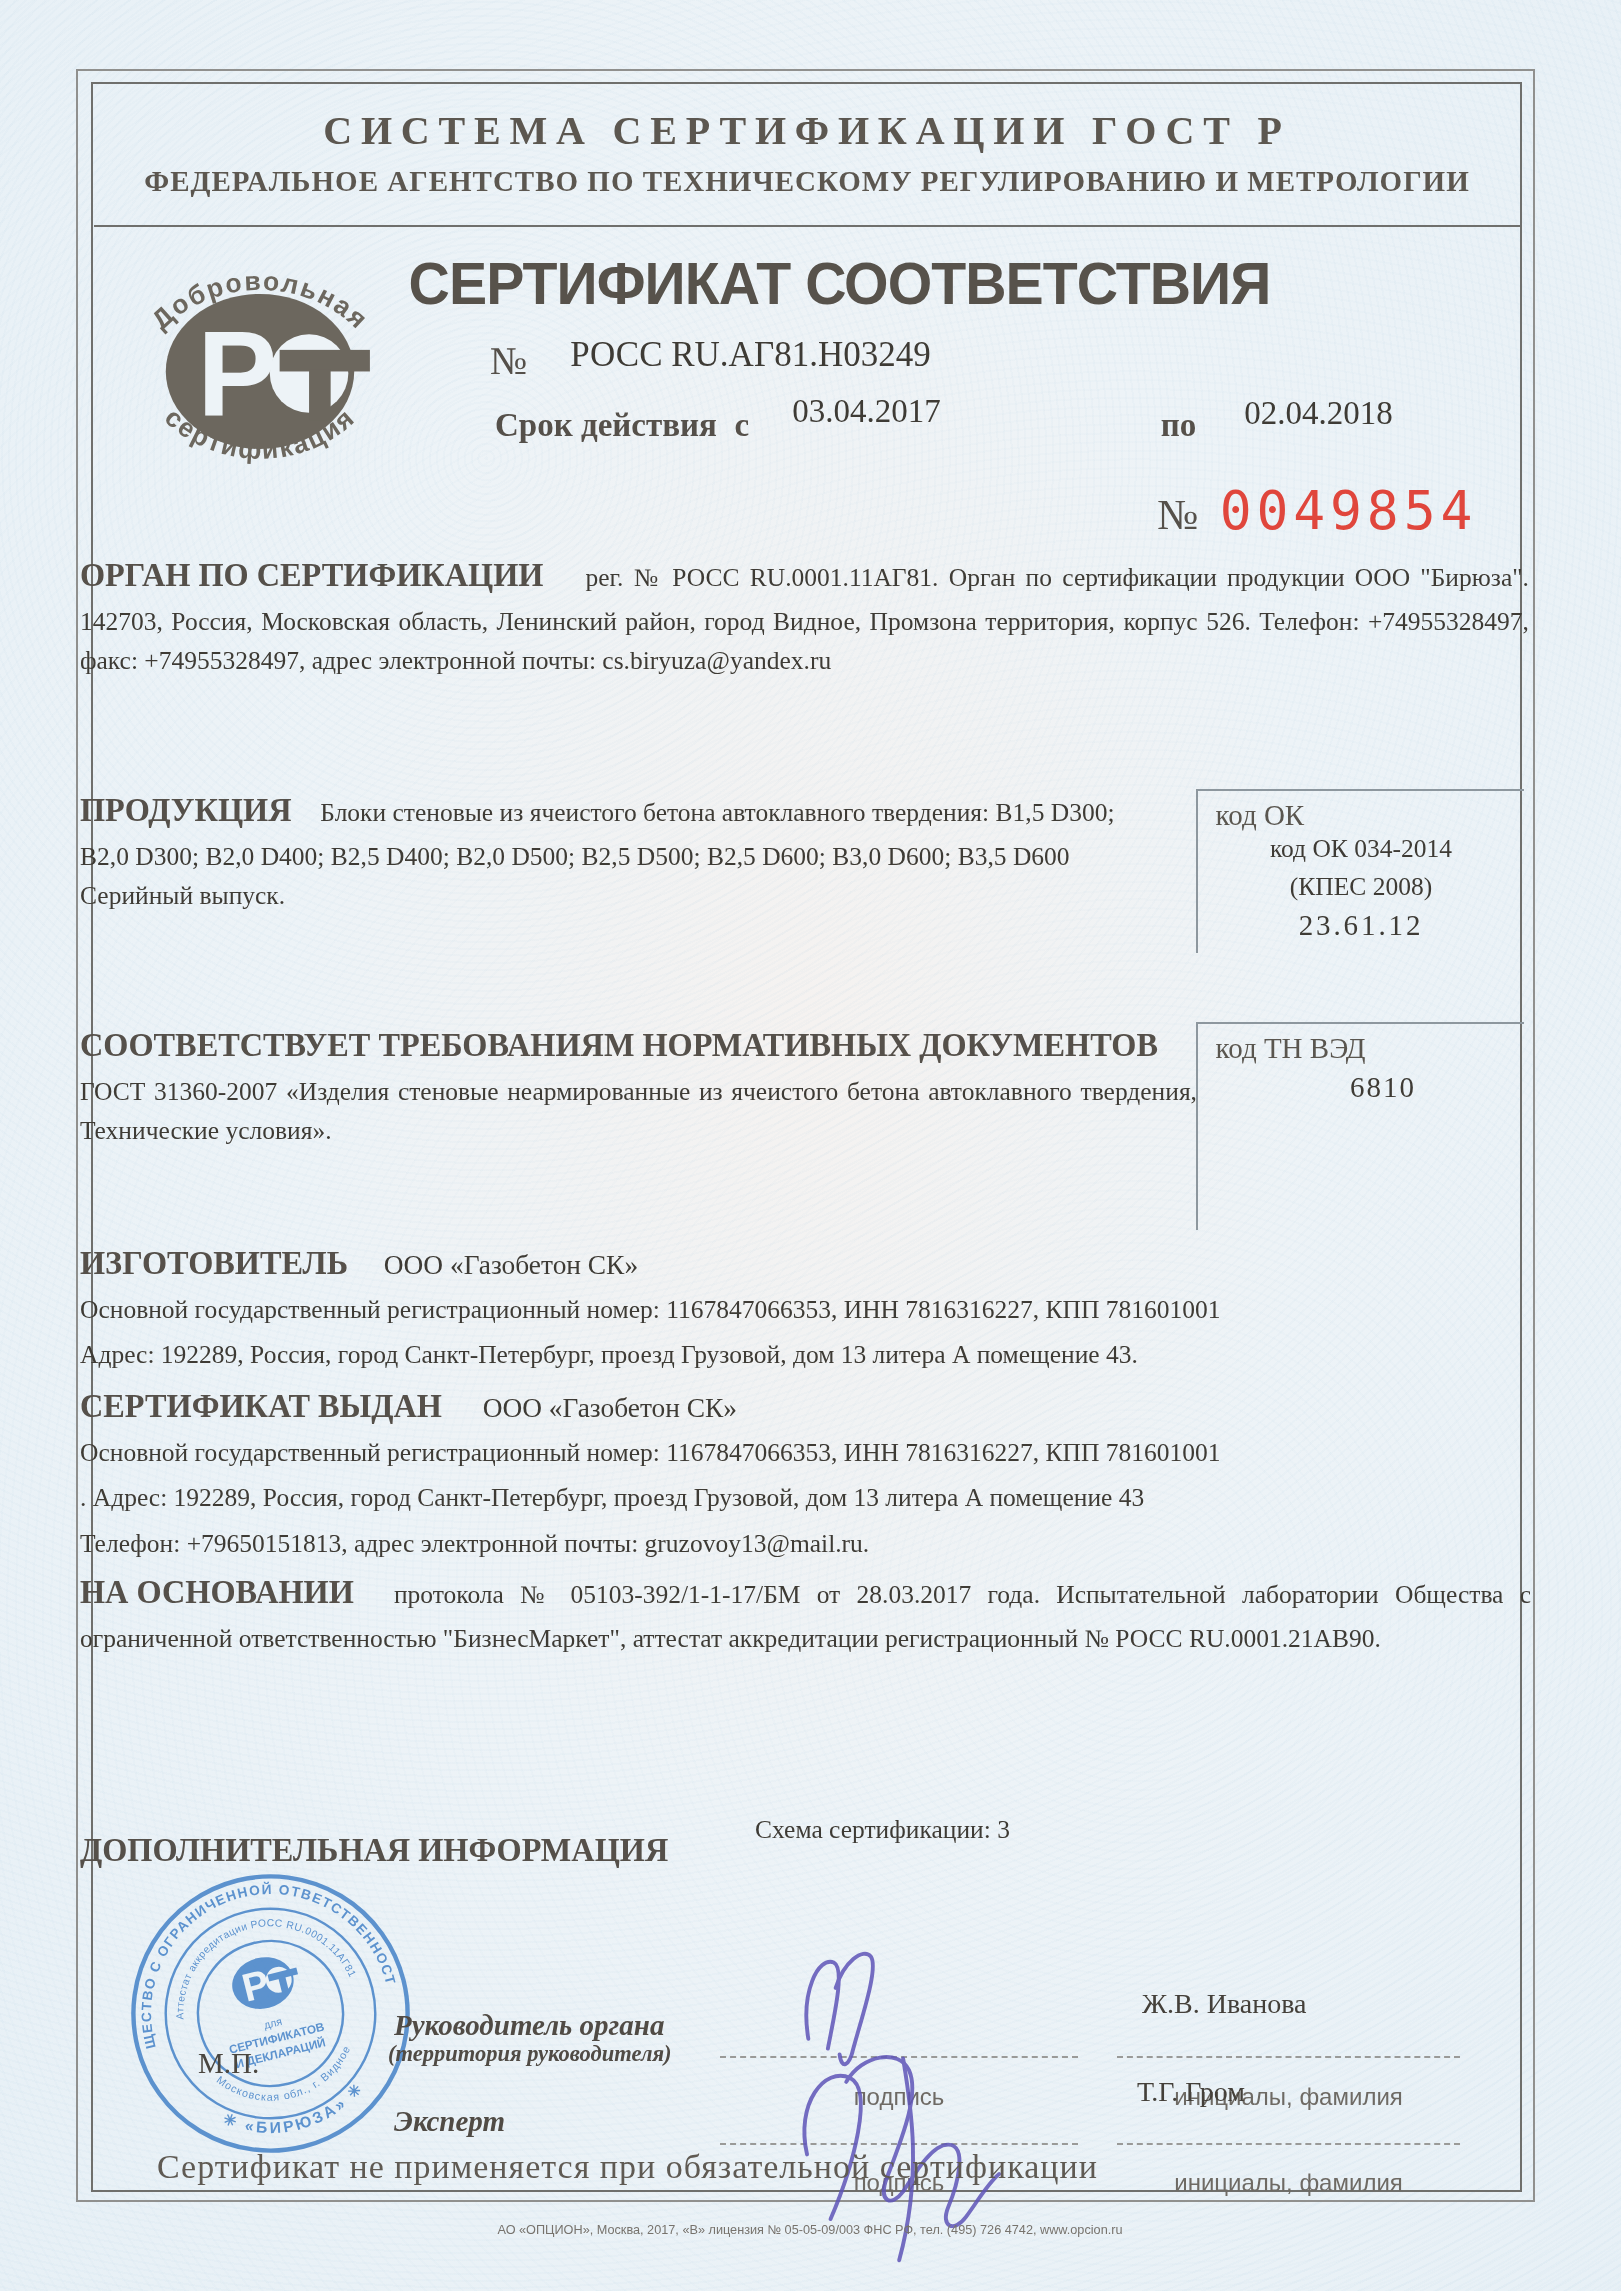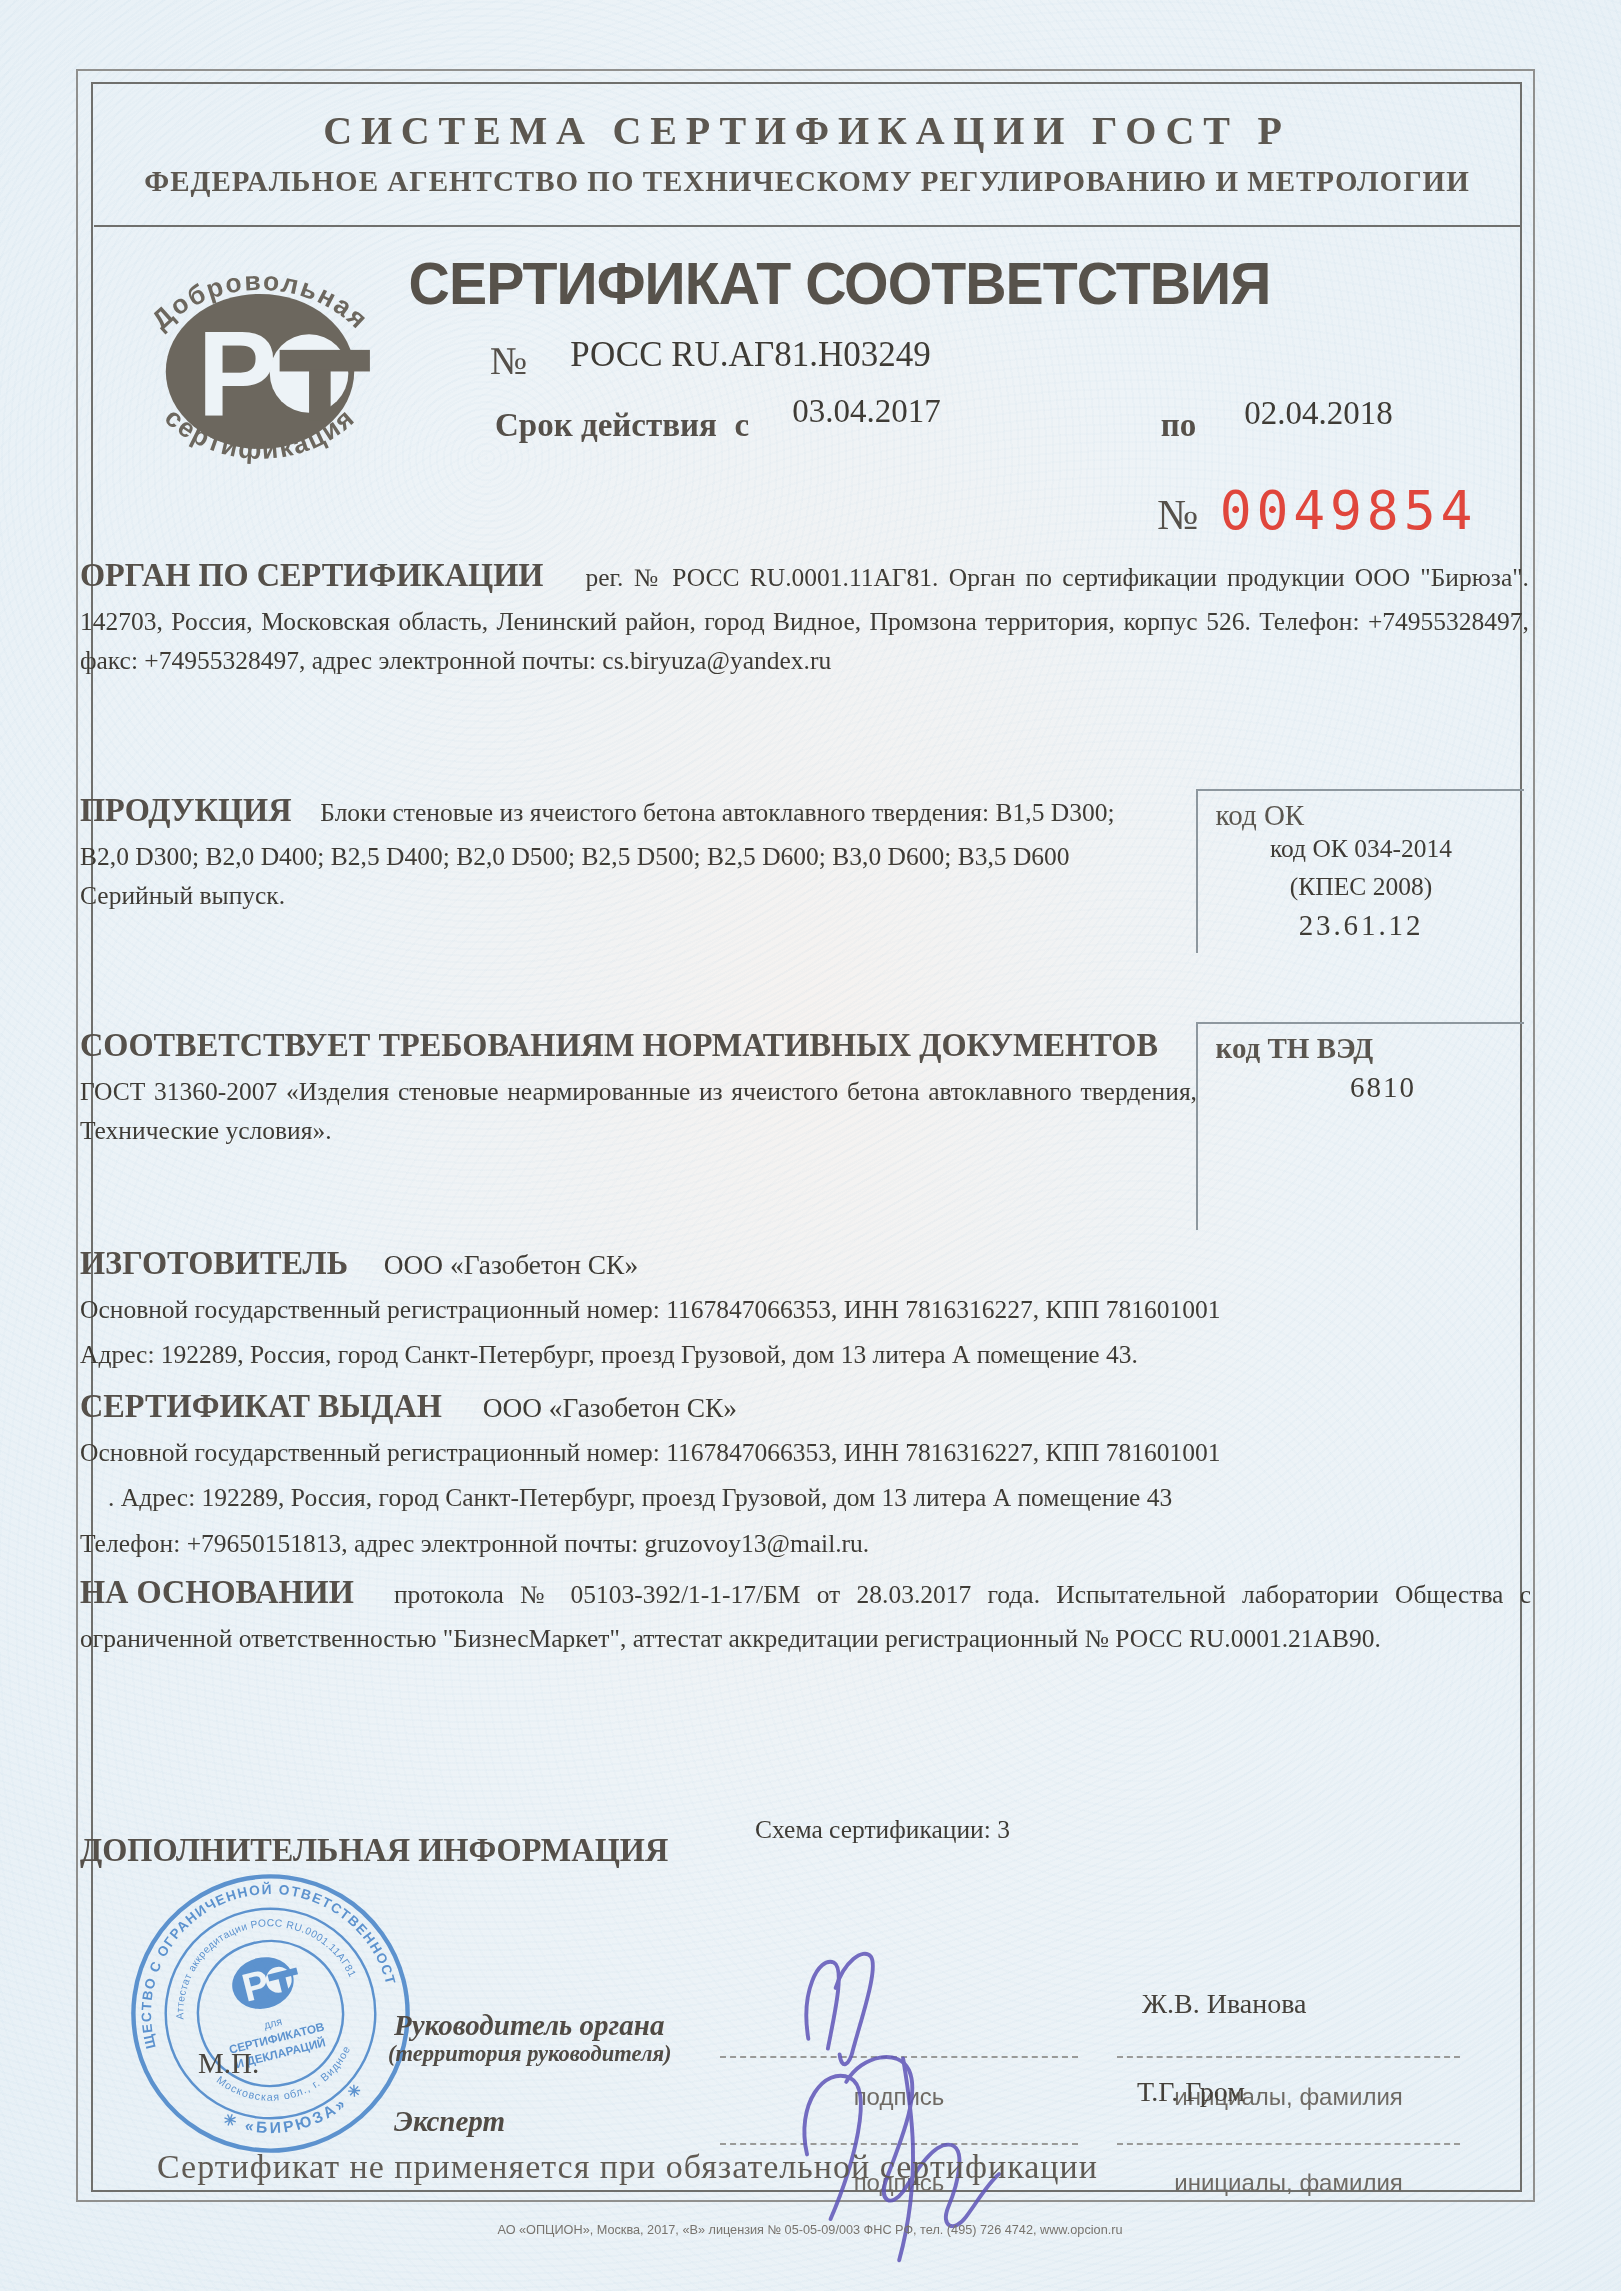--- a/index.html
+++ b/index.html
@@ -107,36 +107,36 @@
     <div class="t" style="text-align:center;margin-top:7.8px;">(КПЕС 2008)</div>
     <div class="t" style="text-align:center;margin-top:7.8px;font-size:29px;letter-spacing:2.9px;">23.61.12</div>
   </div>
 
   <div class="para" style="left:80px;top:1019px;width:1117px;">
     <div><span class="h">СООТВЕТСТВУЕТ ТРЕБОВАНИЯМ НОРМАТИВНЫХ ДОКУМЕНТОВ</span></div>
     <span class="t">ГОСТ 31360-2007 «Изделия стеновые неармированные из ячеистого бетона автоклавного твердения, Технические условия».</span>
   </div>
 
   <div class="codebox" style="left:1196px;top:1022px;width:326px;height:206px;">
-    <div class="lbl" style="margin:7.8px 0 0 17.6px;font-weight:bold;">код ТН ВЭД</div>
+    <div class="lbl" style="margin:7.8px 0 0 17.6px;">код ТН ВЭД</div>
     <div class="t" style="text-align:center;margin-top:5.9px;font-size:29px;letter-spacing:2px;padding-left:44px;">6810</div>
   </div>
 
   <div class="para" style="left:80px;top:1237px;width:1451px;text-align:left;">
     <span class="h">ИЗГОТОВИТЕЛЬ</span>
     <span class="t" style="margin-left:17.6px;font-size:27.4px;">ООО «Газобетон СК»</span>
     <div class="t">Основной государственный регистрационный номер: 1167847066353, ИНН 7816316227, КПП 781601001</div>
     <div class="t" style="margin-top:5.9px;">Адрес: 192289, Россия, город Санкт-Петербург, проезд Грузовой, дом 13 литера А помещение 43.</div>
   </div>
 
   <div class="para" style="left:80px;top:1380px;width:1451px;text-align:left;">
     <span class="h">СЕРТИФИКАТ ВЫДАН</span>
     <span class="t" style="margin-left:17.6px;font-size:27.4px;">ООО «Газобетон СК»</span>
     <div class="t">Основной государственный регистрационный номер: 1167847066353, ИНН 7816316227, КПП 781601001</div>
-    <div class="t" style="margin-top:5.9px;margin-left:28px;">. Адрес: 192289, Россия, город Санкт-Петербург, проезд Грузовой, дом 13 литера А помещение 43</div>
+    <div class="t" style="margin-top:5.9px;">. Адрес: 192289, Россия, город Санкт-Петербург, проезд Грузовой, дом 13 литера А помещение 43</div>
     <div class="t" style="margin-top:5.9px;">Телефон: +79650151813, адрес электронной почты: gruzovoy13@mail.ru.</div>
   </div>
 
   <div class="para" style="left:80px;top:1566px;width:1451px;">
     <span class="h">НА ОСНОВАНИИ</span>
     <span class="t" style="margin-left:11.8px;">протокола № 05103-392/1-1-17/БМ от 28.03.2017 года. Испытательной лаборатории Общества с ограниченной ответственностью "БизнесМаркет", аттестат аккредитации регистрационный № РОСС RU.0001.21АВ90.</span>
   </div>
 
   <div class="abs" style="left:80px;top:1831px;">
     <span class="h">ДОПОЛНИТЕЛЬНАЯ ИНФОРМАЦИЯ</span>

